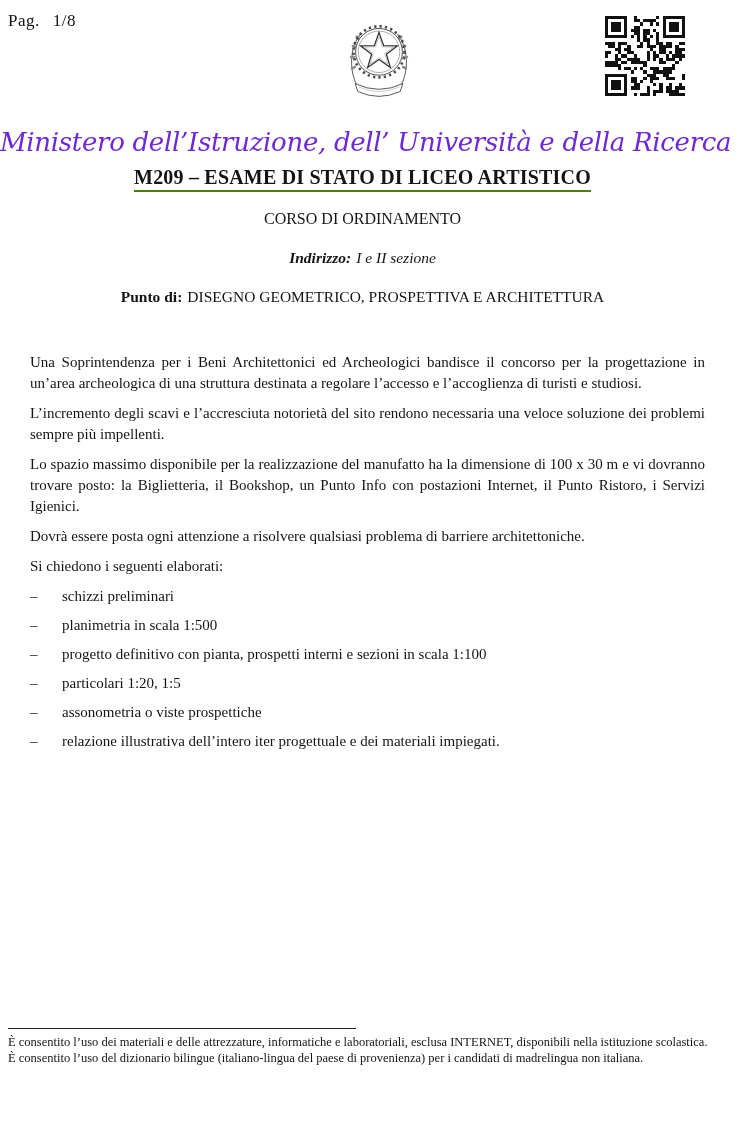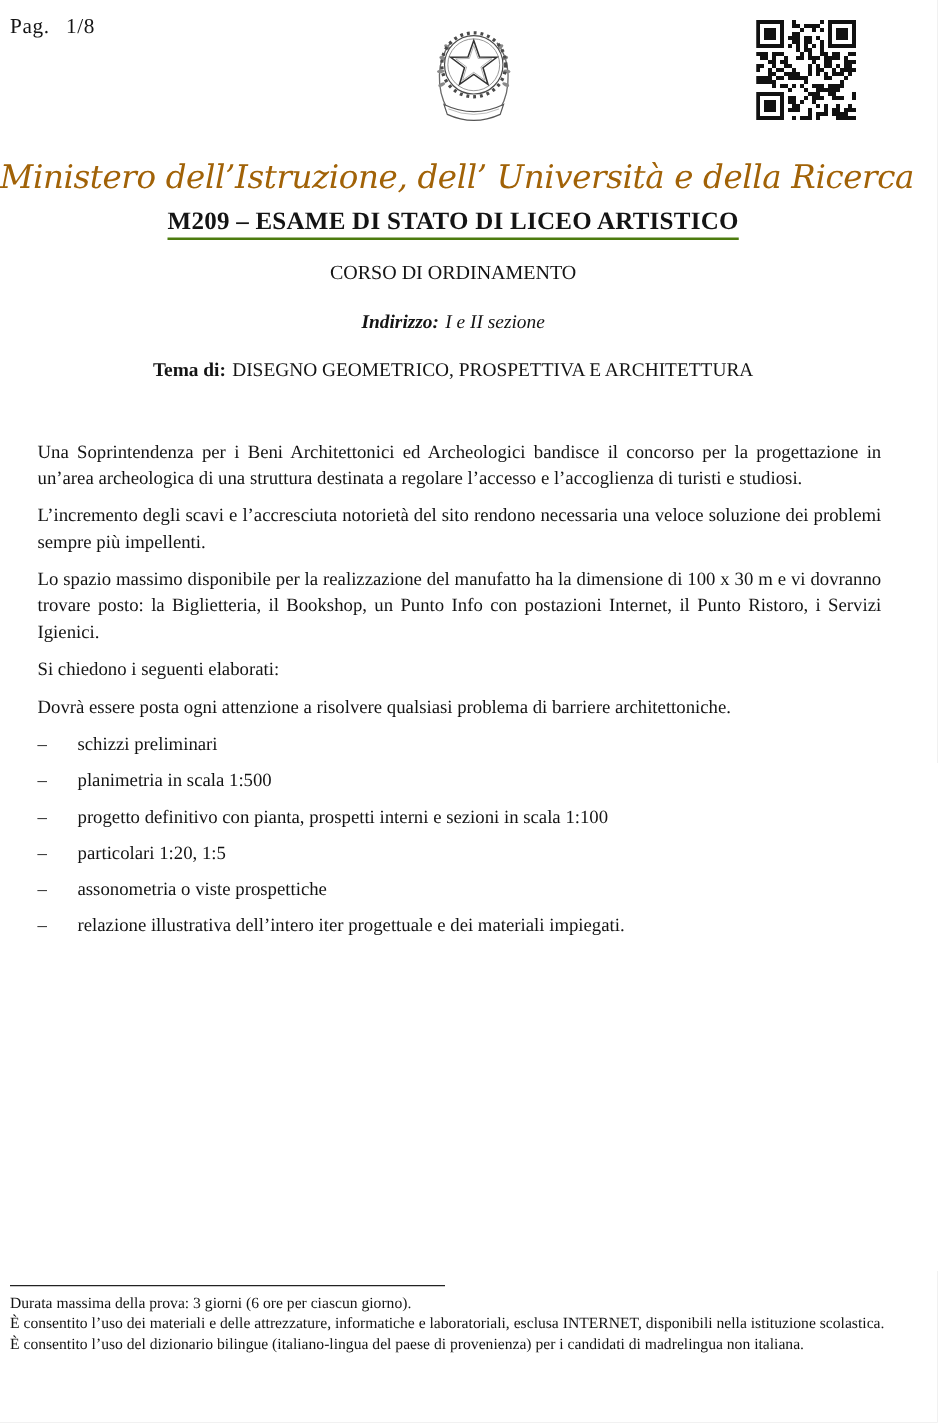--- a/index.html
+++ b/index.html
@@ -31,21 +31,21 @@
 
   .qr-wrap { position: absolute; left: 605px; top: 16px; width: 80px; height: 80px; }
   .qr-wrap svg { width: 100%; height: 100%; }
 
   
   .title-zone { position: absolute; left: 0; right: 25px; top: 0; text-align: center; }
   .ministry {
     position: absolute; left: 0; right: 0; top: 127px;
     font-family: "DejaVu Serif", "Liberation Serif", serif;
     font-style: italic; font-size: 26px; letter-spacing: -0.3px;
-    white-space: nowrap; color: #a16207;
+    white-space: nowrap; color: #6d28d9;
   }
   .exam-title {
     position: absolute; left: 0; right: 0; top: 166px;
     font-size: 20px; font-weight: bold; letter-spacing: 0.2px; white-space: nowrap;
   }
   .exam-title span {
     display: inline-block;
     border-bottom: 2px solid #4d7c0f;
     padding-bottom: 1px;
   }
@@ -429,30 +429,30 @@
   <div class="title-zone">
     <div class="ministry">Ministero dell’Istruzione, dell’ Università e della Ricerca</div>
     <div class="exam-title">
       <span>M209 – ESAME DI STATO DI LICEO ARTISTICO</span>
     </div>
     <div class="course-line">CORSO DI ORDINAMENTO</div>
     <div class="indirizzo-line">
       <span class="lead">Indirizzo:</span><span>I e II sezione</span>
     </div>
     <div class="tema-line">
-      <span class="lead">Tema di:</span><span>DISEGNO GEOMETRICO, PROSPETTIVA E ARCHITETTURA</span>
+      <span class="lead">Punto di:</span><span>DISEGNO GEOMETRICO, PROSPETTIVA E ARCHITETTURA</span>
     </div>
   </div>
 
   <div class="body-text">
     <p>Una Soprintendenza per i Beni Architettonici ed Archeologici bandisce il concorso per la progettazione in un’area archeologica di una struttura destinata a regolare l’accesso e l’accoglienza di turisti e studiosi.</p>
     <p>L’incremento degli scavi e l’accresciuta notorietà del sito rendono necessaria una veloce soluzione dei problemi sempre più impellenti.</p>
     <p>Lo spazio massimo disponibile per la realizzazione del manufatto ha la dimensione di 100 x 30 m e vi dovranno trovare posto: la Biglietteria, il Bookshop, un Punto Info con postazioni Internet, il Punto Ristoro, i Servizi Igienici.</p>
+    <p>Dovrà essere posta ogni attenzione a risolvere qualsiasi problema di barriere architettoniche.</p>
     <p>Si chiedono i seguenti elaborati:</p>
-    <p>Dovrà essere posta ogni attenzione a risolvere qualsiasi problema di barriere architettoniche.</p>
 
     <div class="elaborati-list">
       <div class="list-row">
         <span class="dash">–</span>
         <span>schizzi preliminari</span>
       </div>
       <div class="list-row">
         <span class="dash">–</span>
         <span>planimetria in scala 1:500</span>
       </div>
@@ -470,18 +470,17 @@
       </div>
       <div class="list-row">
         <span class="dash">–</span>
         <span>relazione illustrativa dell’intero iter progettuale e dei materiali impiegati.</span>
       </div>
     </div>
   </div>
 
   <div class="footer">
     <div class="footer-separator"></div>
-    <div class="note">Durata massima della prova: 3 giorni (6 ore per ciascun giorno).</div>
     <div class="note">È consentito l’uso dei materiali e delle attrezzature, informatiche e laboratoriali, esclusa INTERNET, disponibili nella istituzione scolastica.</div>
     <div class="note">È consentito l’uso del dizionario bilingue (italiano-lingua del paese di provenienza) per i candidati di madrelingua non italiana.</div>
   </div>
 
 </div>
 
 </body></html>

